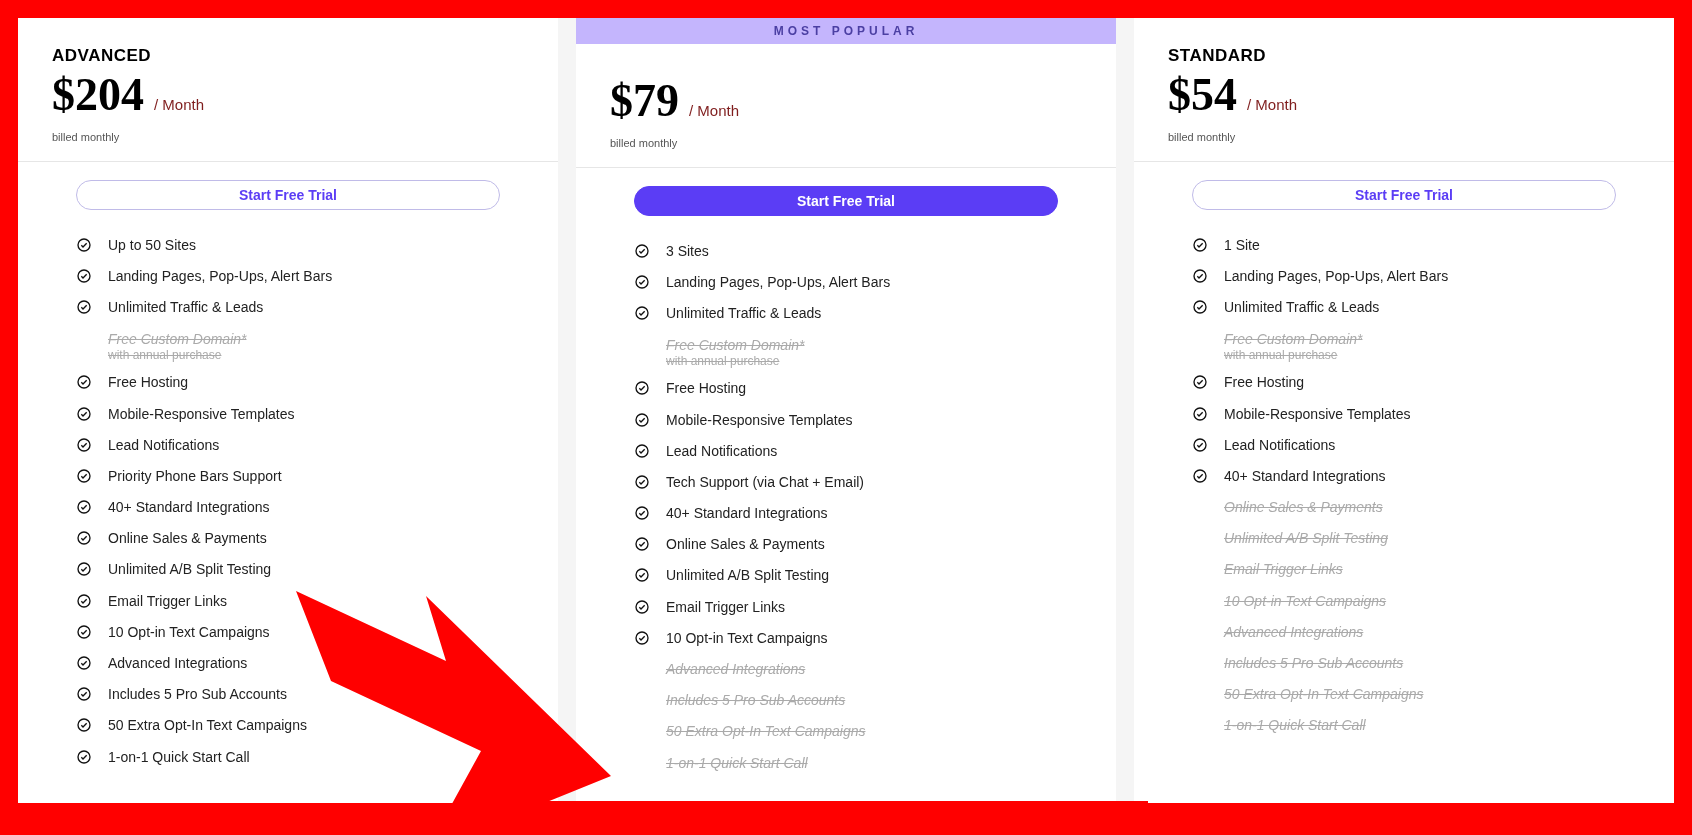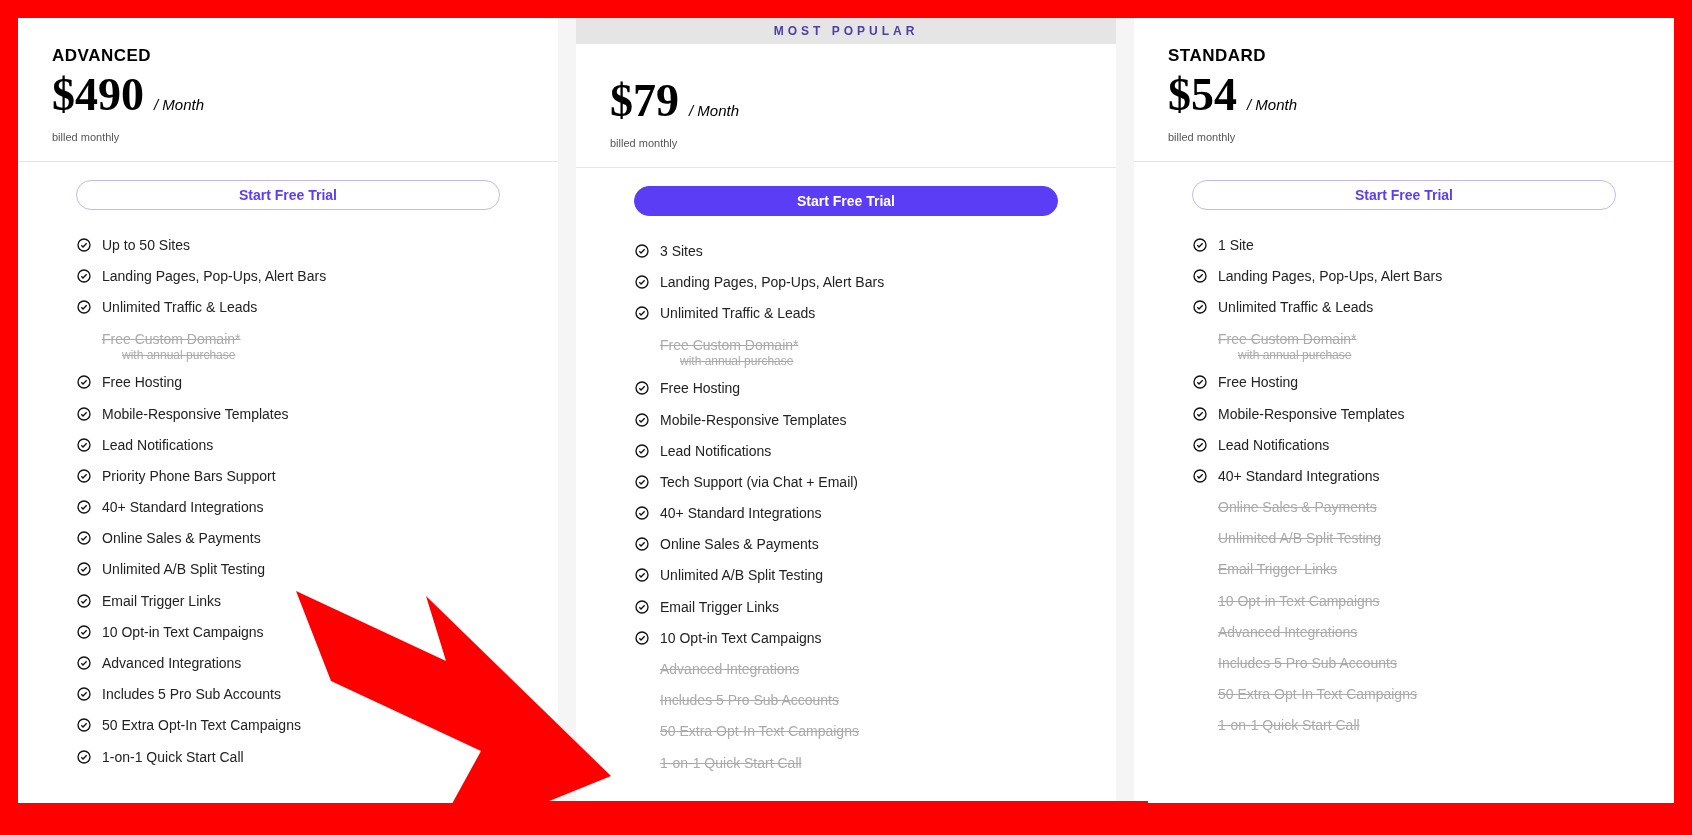--- a/index.html
+++ b/index.html
@@ -16,40 +16,40 @@
     padding: 0;
   }
   .card {
     background: #fff;
     flex: 1;
     display: flex;
     flex-direction: column;
     position: relative;
   }
   .badge {
-    background: #e5e5e5;
+    background: #c4b5fd;
     color: #4b3fa3;
     text-align: center;
     font-size: 12px;
     letter-spacing: 4px;
     font-weight: 600;
     padding: 6px 0;
   }
   .header {
     padding: 28px 58px 18px 34px;
     border-bottom: 1px solid #e6e6e6;
   }
   .plan-name {
     font-size: 17px;
     font-weight: 700;
     letter-spacing: 0.5px;
   }
   .price-line { display: flex; align-items: baseline; gap: 10px; margin-top: 2px;}
   .price { font-size: 46px; font-weight: 700; font-family: Georgia, "Times New Roman", serif;}
-  .period { font-size: 15px; color: #000000; font-style: italic; }
+  .period { font-size: 15px; color: #7f1d1d; }
   .billed { font-size: 11px; color: #555; margin-top: 10px;}
   .cta-wrap { padding: 18px 58px 0 58px;}
   .btn {
     width: 100%;
     border-radius: 999px;
     padding: 6px 0;
     font-size: 14px;
     font-weight: 600;
     cursor: pointer;
     border: 1px solid #c0bbe8;
@@ -58,28 +58,28 @@
   }
   .btn.primary {
     background: #5b3df5;
     color: #fff;
     border-color: #5b3df5;
   }
   .features { padding: 26px 58px 0 58px; }
   .feat {
     display: flex;
     align-items: flex-start;
-    gap: 10px;
+    gap: 16px;
     font-size: 14px;
     color: #222;
     margin-bottom: 10px;
     line-height: 1.3;
   }
-  .feat.disabled .ftext { color: #aaa; text-decoration: line-through; }
-  .feat.disabled .sub { color: #aaa; text-decoration: line-through; margin-left: 20px;}
+  .feat.disabled .ftext { color: #aaa; text-decoration: line-through; font-style: italic; }
+  .feat.disabled .sub { color: #aaa; text-decoration: line-through;}
   .feat .check { flex: 0 0 auto; margin-top: 1px;}
   .feat.disabled .check { visibility: hidden; }
   .feat .sub { display:block; font-size:12px; color:#888;}
   .bottom-cta { padding: 18px 58px 0 58px; margin-top: auto;}
   svg.checkmark { width:16px; height:16px; }
   .arrow-overlay {
     position: fixed;
     left: 320px;
     top: 470px;
     pointer-events: none;
@@ -94,21 +94,21 @@
   }
 </style>
 </head>
 <body>
 
 <div class="shell">
     <div class="card">
       <div class="header">
         <div class="plan-name">ADVANCED</div>
         <div class="price-line">
-          <span class="price">$490</span>
+          <span class="price">$204</span>
           <span class="period">/ Month</span>
         </div>
         <div class="billed">billed monthly</div>
       </div>
       <div class="cta-wrap"><button class="btn">Start Free Trial</button></div>
       <div class="features">
         <div class="feat">
           <span class="check"><svg class="checkmark" viewBox="0 0 24 24" fill="none" stroke="#111" stroke-width="2">
               <circle cx="12" cy="12" r="9"></circle>
               <path d="M8 12.5l2.5 2.5L16 9.5"></path>

